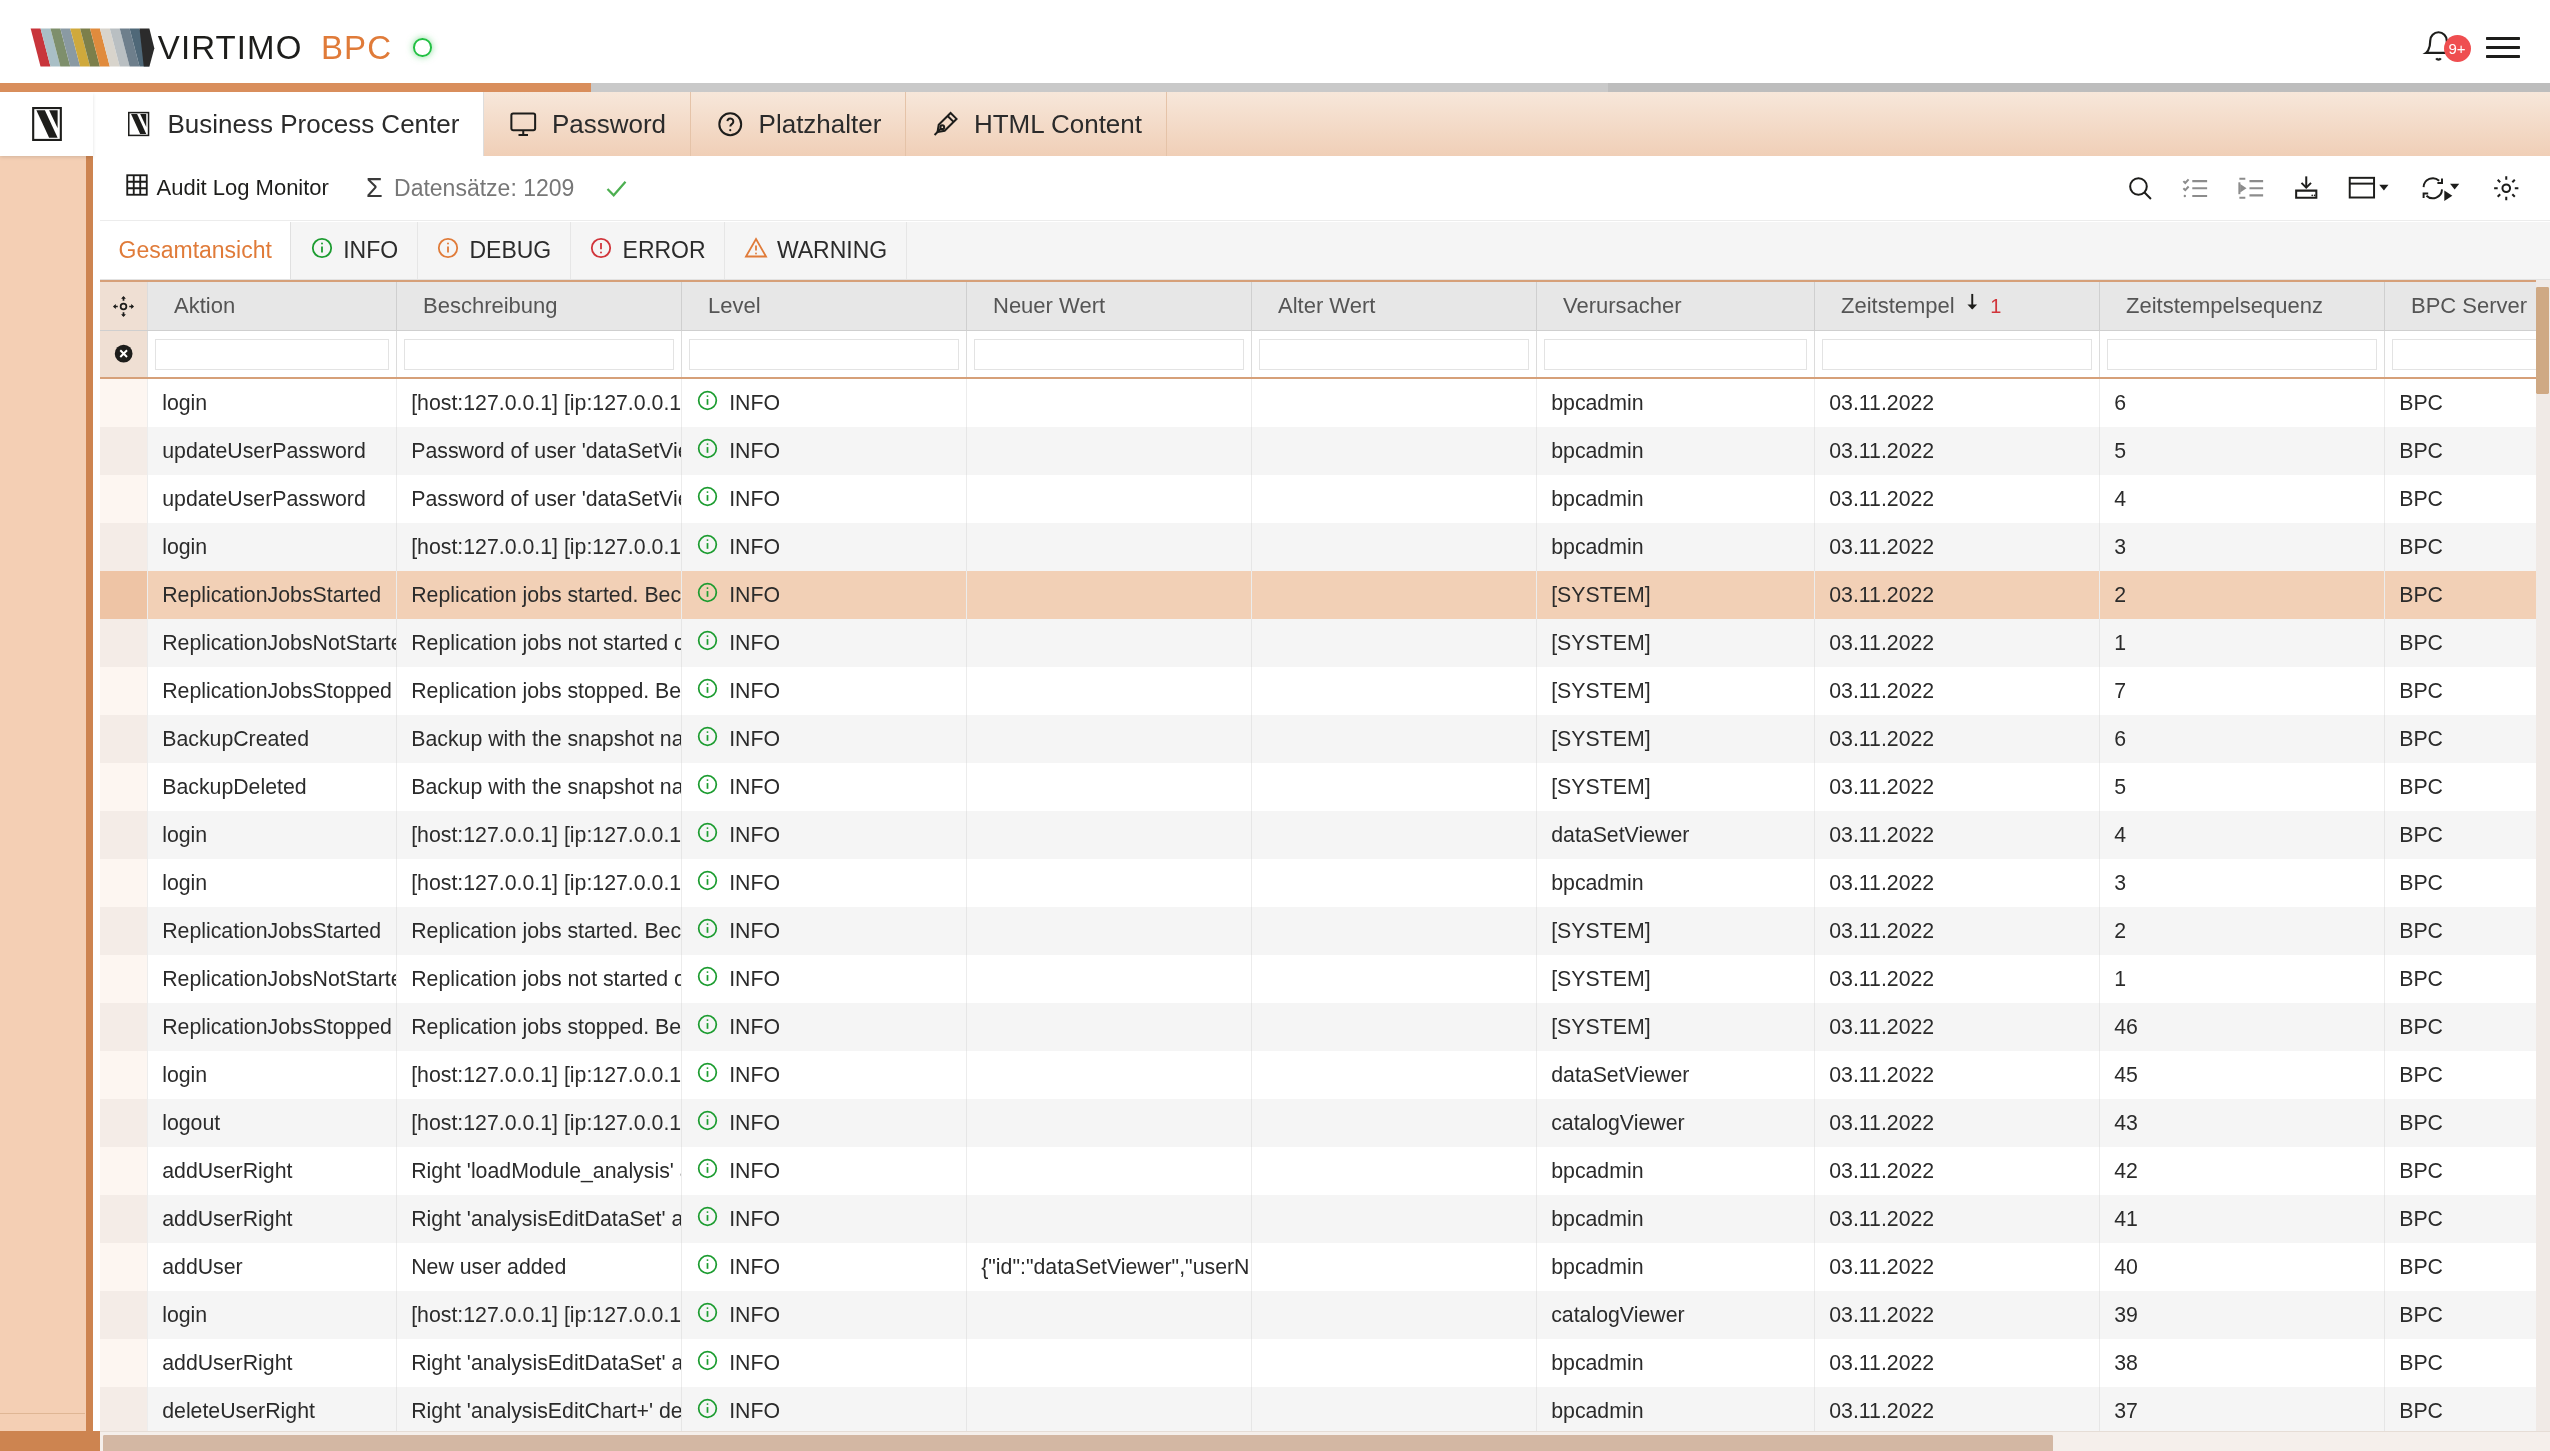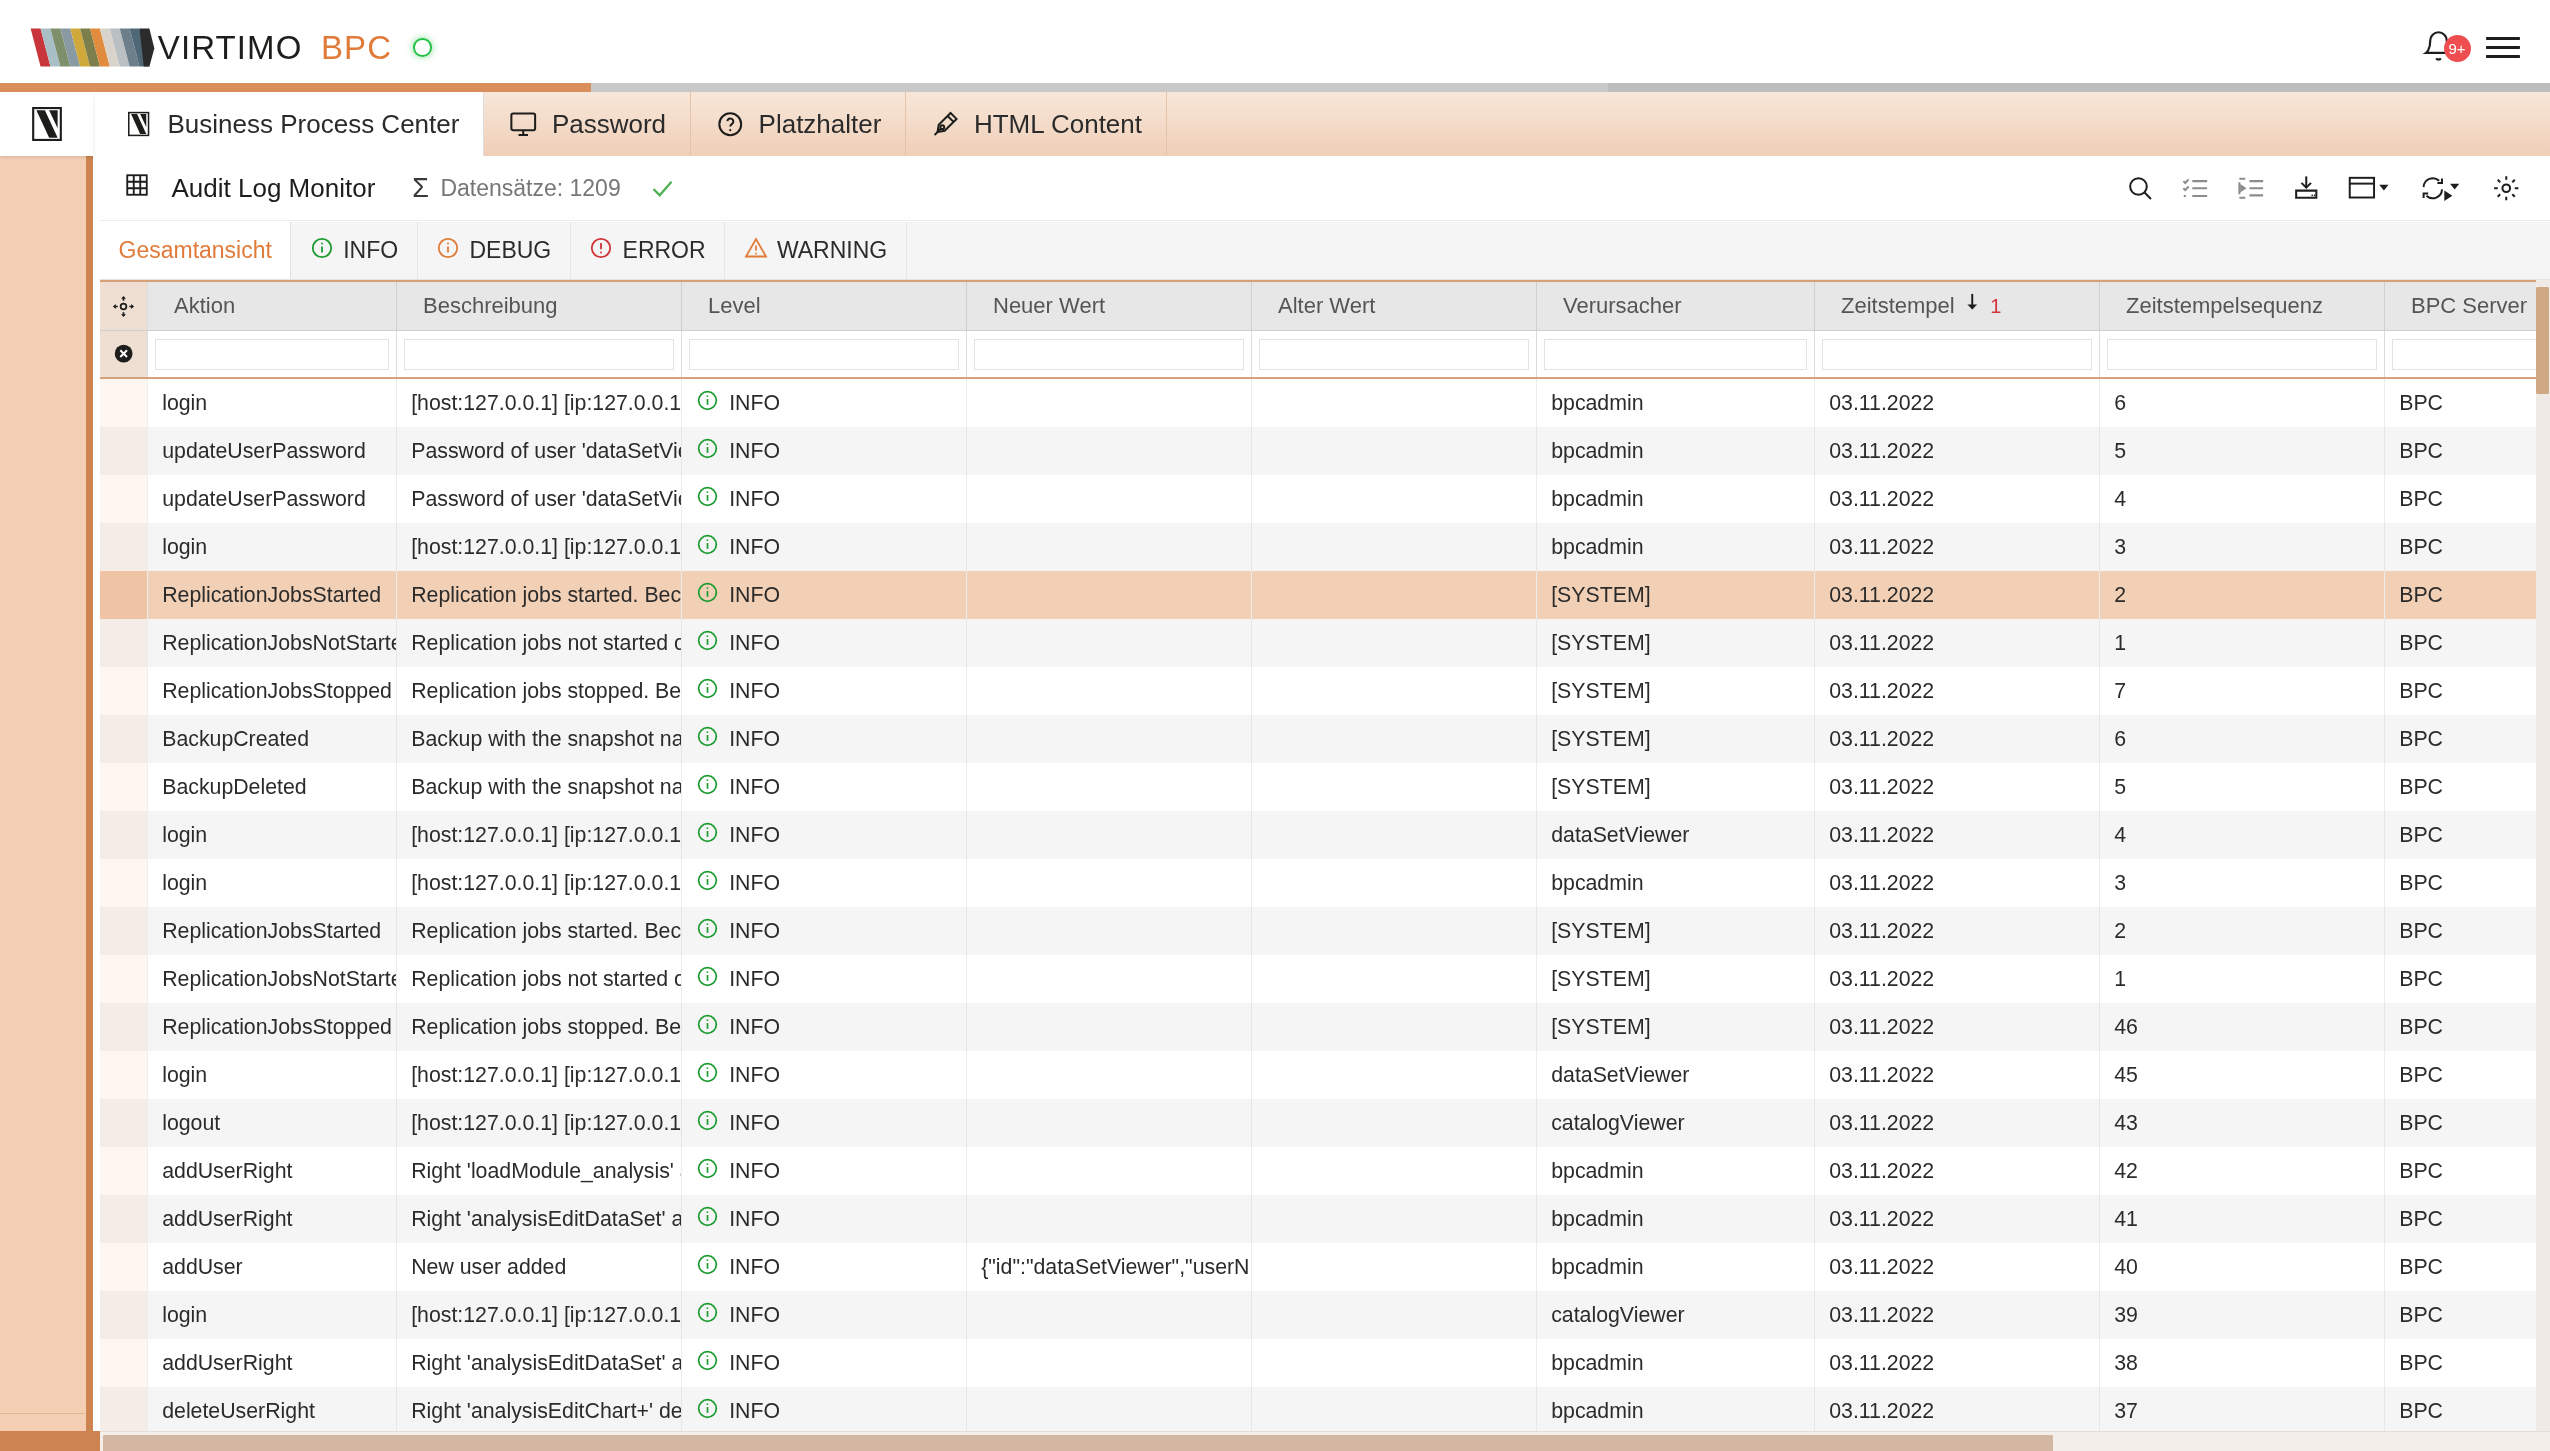--- a/index.html
+++ b/index.html
@@ -86,22 +86,22 @@
   .tab.active { background:#ffffff; border-right:0.7px solid #ddd; }
   .tab-ico { display:flex; align-items:center; justify-content:center; width:30px; height:30px; }
 
   
   .widgetbar {
     position:absolute; left:0; top:64px; width:2450px; height:65px;
     background:#fff; display:flex; align-items:center;
     border-bottom:0.7px solid #ececec;
   }
   .wb-title {
-    display:flex; align-items:center; gap:22px;
-    font-size:26px; color:#1d1d1b; margin-left:23.5px;
+    display:flex; align-items:center; gap:7px;
+    font-size:22px; color:#1d1d1b; margin-left:23.5px;
   }
   .wb-count {
     display:flex; align-items:center; gap:11.4px;
     font-size:23px; color:#777; margin-left:37px;
   }
   .sigma { font-size:27px; color:#3a3a3a; }
   .wb-check { margin-left:28.5px; display:flex; align-items:center; }
   .wb-icons { margin-left:auto; display:flex; align-items:center; gap:27px; margin-right:30px; }
   .wb-icons .ic { display:flex; align-items:center; justify-content:center; }
 

